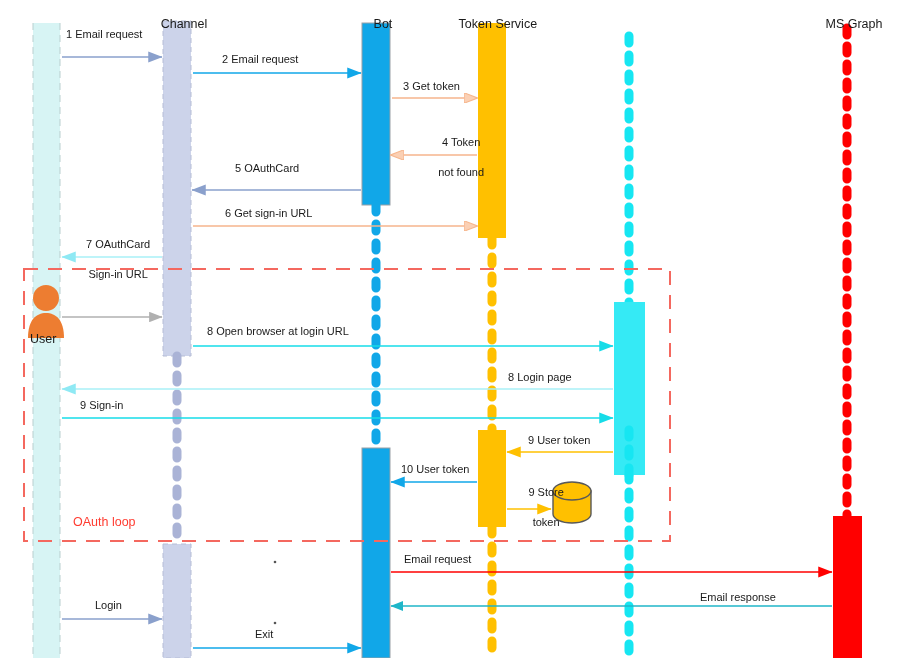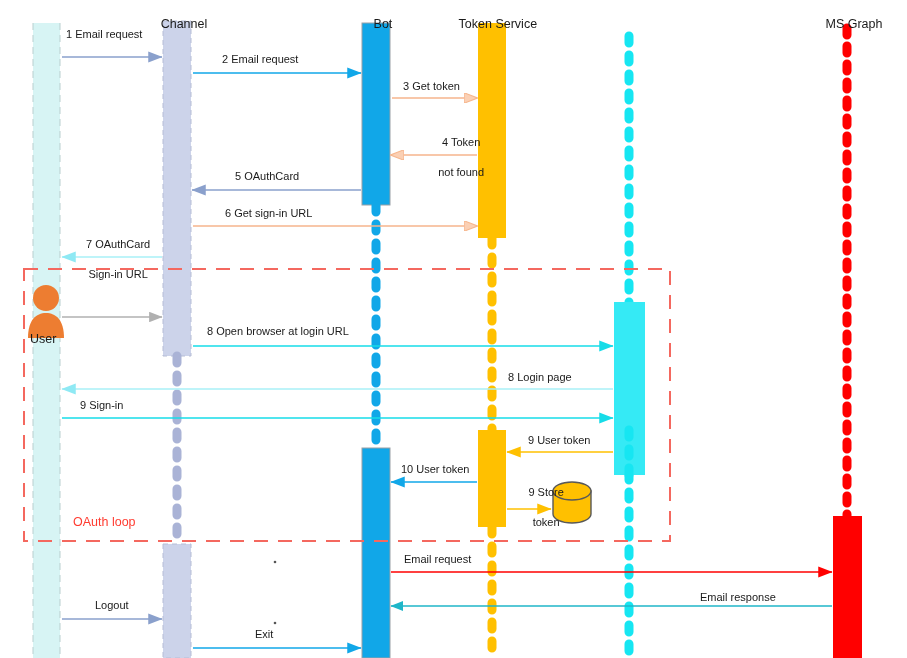--- a/index.html
+++ b/index.html
@@ -201,21 +201,21 @@
 
   <div class="lbl" style="left:222px;top:52px;text-align:left;">2 Email request</div>
 
   <div class="lbl" style="left:403px;top:79px;text-align:left;">3 Get token</div>
 
   <div class="lbl" style="left:391px;top:120px;width:80px;text-align:center;padding-left:24px;">
     <span>4 Token</span><br>
     <span>not found</span>
   </div>
 
-  <div class="lbl" style="left:235px;top:169px;text-align:left;">5 OAuthCard</div>
+  <div class="lbl" style="left:235px;top:161px;text-align:left;">5 OAuthCard</div>
 
   <div class="lbl" style="left:225px;top:206px;text-align:left;">6 Get sign-in URL</div>
 
   <div class="lbl" style="left:66px;top:222px;width:92px;text-align:center;">
     <span>7 OAuthCard</span><br>
     <span>Sign-in URL</span>
   </div>
 
 
   <div class="lbl" style="left:207px;top:324px;text-align:left;">8 Open browser at login URL</div>
@@ -230,17 +230,17 @@
 
   <div class="lbl" style="left:509px;top:470px;width:62px;text-align:center;">
     <span>9 Store</span><br>
     <span>token</span>
   </div>
 
   <div class="lbl" style="left:404px;top:552px;text-align:left;">Email request</div>
 
   <div class="lbl" style="left:700px;top:590px;text-align:left;">Email response</div>
 
-  <div class="lbl" style="left:95px;top:598px;text-align:left;">Logout</div>
+  <div class="lbl" style="left:95px;top:598px;text-align:left;">Login</div>
 
   <div class="lbl" style="left:255px;top:627px;text-align:left;">Exit</div>
 
 </div>
 
 </body></html>

